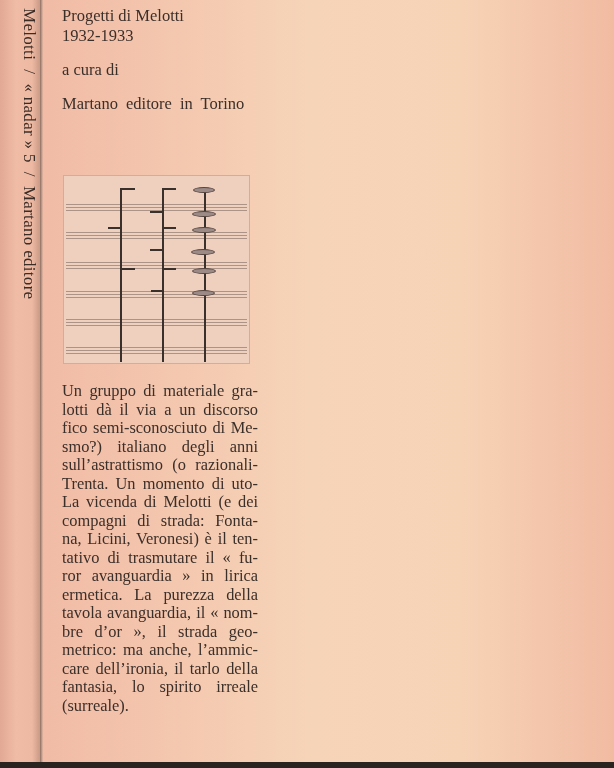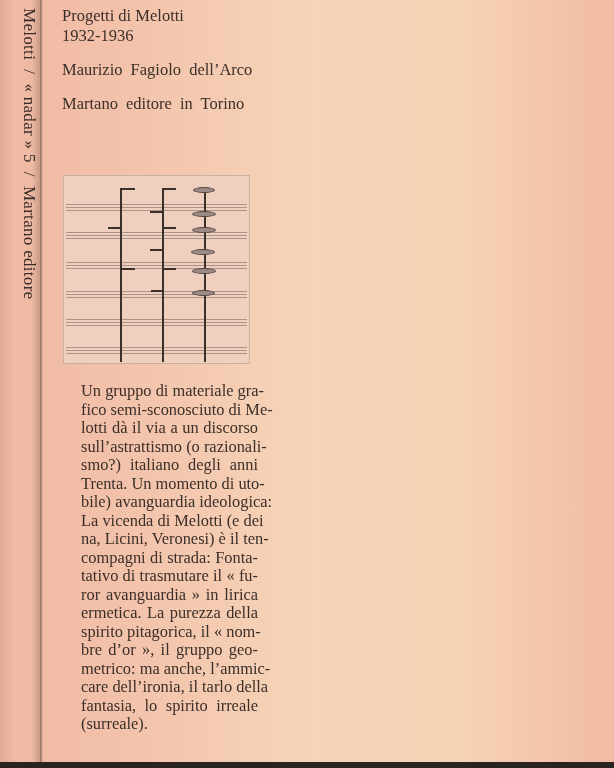--- a/index.html
+++ b/index.html
@@ -16,38 +16,38 @@
   .title-block{position:absolute;left:18px;top:6px;font-size:16.5px;line-height:20px;color:#3b2f2a;}
   .title-block p{margin:0;}
   .gap{height:14px;}
   .spaced{word-spacing:4px;}
   .illus{position:absolute;left:19px;top:175px;width:185px;height:187px;background:#efd0bf;border:1px solid #c9b0a2;}
   .staff{position:absolute;left:2px;right:2px;height:1px;background:#7d6a63;opacity:.6;}
   .stem{position:absolute;width:2px;background:#3a302c;}
   .bar{position:absolute;height:2px;background:#3a302c;}
   .oval{position:absolute;height:4px;border-radius:50%;background:#9c8a86;border:1px solid #55443f;}
   .blurb{position:absolute;left:18px;top:382px;width:196px;font-size:16.4px;line-height:18.5px;color:#3b2f2a;text-align:justify;}
-  .blurb span{display:block;text-align:justify;text-align-last:justify;white-space:nowrap;margin-left:19px;}
+  .blurb span{display:block;text-align:justify;text-align-last:justify;white-space:nowrap;}
   .blurb span.last{text-align-last:left;}
 </style>
 </head>
 <body>
 
 <div class="book">
   <div class="spine">
     <div class="spine-text">Melotti  /  « nadar » 5  /  Martano editore</div>
   </div>
   <div class="spine-line"></div>
 
   <div class="cover">
     <div class="title-block">
       <p>Progetti di Melotti</p>
-      <p>1932-1936</p>
+      <p>1932-1933</p>
       <div class="gap"></div>
-      <p class="spaced">Maurizio Fagiolo dell’Arco</p>
+      <p>a cura di</p>
       <div class="gap"></div>
       <p class="spaced">Martano editore in Torino</p>
     </div>
 
     <div class="illus">
       <div class="staff" style="top:28px"></div>
         <div class="staff" style="top:31px"></div>
         <div class="staff" style="top:34px"></div>
       <div class="staff" style="top:56px"></div>
         <div class="staff" style="top:59px"></div>
@@ -82,33 +82,32 @@
       <div class="oval" style="left:129px;top:11px;width:20px"></div>
       <div class="oval" style="left:128px;top:35px;width:22px"></div>
       <div class="oval" style="left:128px;top:51px;width:22px"></div>
       <div class="oval" style="left:127px;top:73px;width:22px"></div>
       <div class="oval" style="left:128px;top:92px;width:22px"></div>
       <div class="oval" style="left:128px;top:114px;width:21px"></div>
     </div>
 
     <div class="blurb">
       <span>Un gruppo di materiale gra-</span>
+      <span>lotti dà il via a un discorso</span>
       <span>fico semi-sconosciuto di Me-</span>
-      <span>lotti dà il via a un discorso</span>
+      <span>smo?) italiano degli anni</span>
       <span>sull’astrattismo (o razionali-</span>
-      <span>smo?) italiano degli anni</span>
       <span>Trenta. Un momento di uto-</span>
-      <span>bile) avanguardia ideologica:</span>
       <span>La vicenda di Melotti (e dei</span>
+      <span>compagni di strada: Fonta-</span>
       <span>na, Licini, Veronesi) è il ten-</span>
-      <span>compagni di strada: Fonta-</span>
       <span>tativo di trasmutare il « fu-</span>
       <span>ror avanguardia » in lirica</span>
       <span>ermetica. La purezza della</span>
-      <span>spirito pitagorica, il « nom-</span>
-      <span>bre d’or », il gruppo geo-</span>
+      <span>tavola avanguardia, il « nom-</span>
+      <span>bre d’or », il strada geo-</span>
       <span>metrico: ma anche, l’ammic-</span>
       <span>care dell’ironia, il tarlo della</span>
       <span>fantasia, lo spirito irreale</span>
       <span class="last">(surreale).</span>
     </div>
   </div>
 </div>
 
 </body></html>

